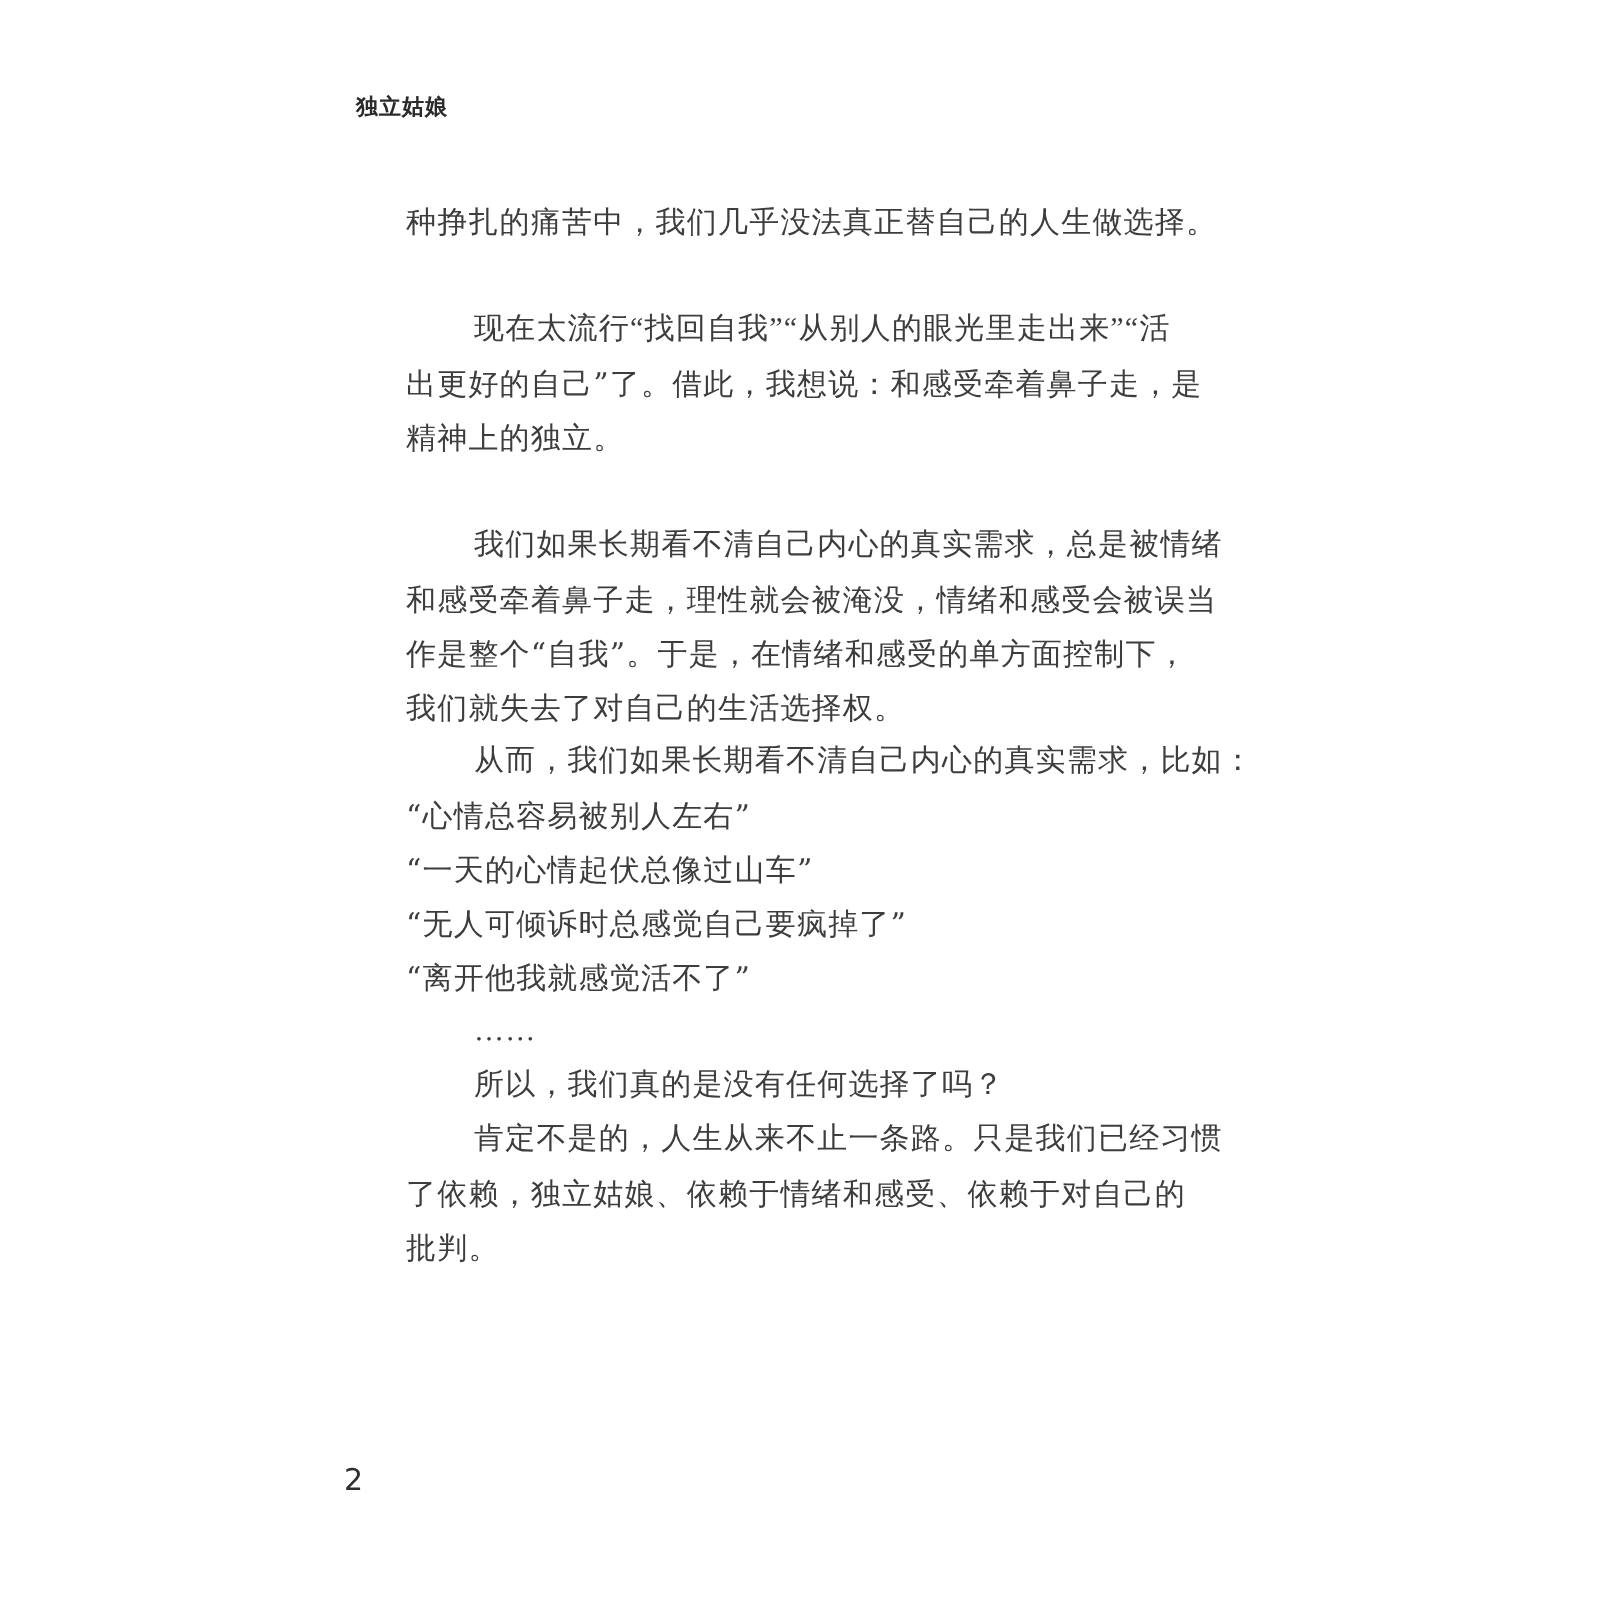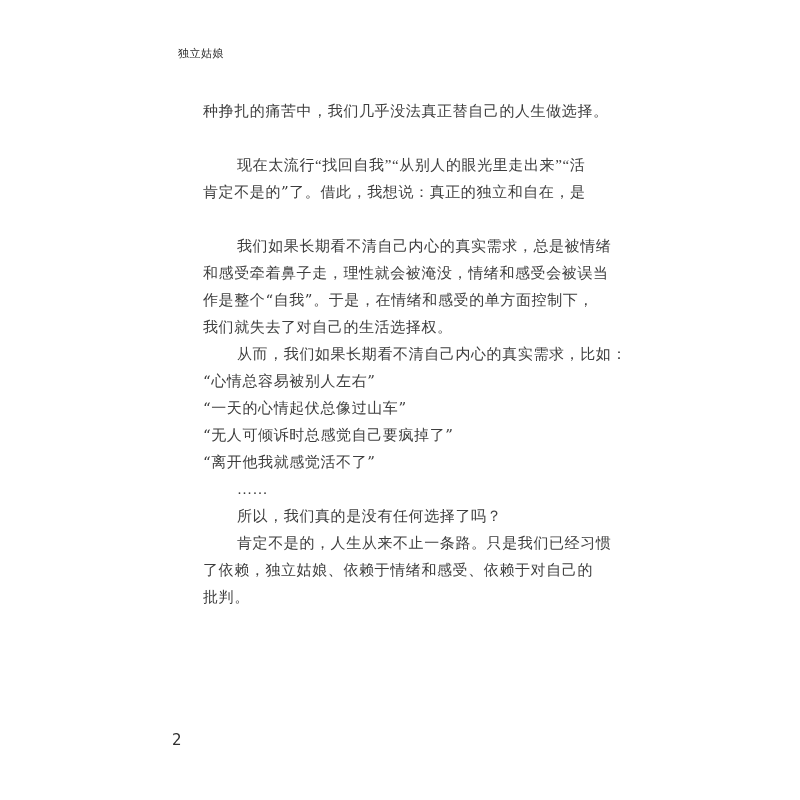--- a/index.html
+++ b/index.html
@@ -14,21 +14,21 @@
     background: #ffffff;
     overflow: hidden;
     font-family: "DejaVu Serif", "Liberation Serif", serif;
   }
   .running-header {
     position: absolute;
     left: 178px;
     top: 46px;
     font-family: "DejaVu Sans", "Liberation Sans", sans-serif;
     font-size: 11px;
-    font-weight: 400;
+    font-weight: 700;
     letter-spacing: 0.5px;
     color: #2b2b2b;
     white-space: nowrap;
   }
   .text-block {
     position: absolute;
     left: 203px;
     top: 98px;
     width: 412px;
     color: #3d3d3d;
@@ -59,21 +59,22 @@
 </head>
 <body>
 
 <div class="page">
   <div class="running-header">独立姑娘</div>
 
   <div class="text-block" id="text-block">
       <div class="text-line">种挣扎的痛苦中，我们几乎没法真正替自己的人生做选择。</div>
       <div class="text-line blank">&nbsp;</div>
       <div class="text-line indent">现在太流行“找回自我”“从别人的眼光里走出来”“活</div>
-      <div class="text-line">肯定不是的”了。借此，我想说：真正的独立和自在，是</div>
+      <div class="text-line">出更好的自己”了。借此，我想说：和感受牵着鼻子走，是</div>
+      <div class="text-line">精神上的独立。</div>
       <div class="text-line blank">&nbsp;</div>
       <div class="text-line indent">我们如果长期看不清自己内心的真实需求，总是被情绪</div>
       <div class="text-line">和感受牵着鼻子走，理性就会被淹没，情绪和感受会被误当</div>
       <div class="text-line">作是整个“自我”。于是，在情绪和感受的单方面控制下，</div>
       <div class="text-line">我们就失去了对自己的生活选择权。</div>
       <div class="text-line indent">从而，我们如果长期看不清自己内心的真实需求，比如：</div>
       <div class="text-line">“心情总容易被别人左右”</div>
       <div class="text-line">“一天的心情起伏总像过山车”</div>
       <div class="text-line">“无人可倾诉时总感觉自己要疯掉了”</div>
       <div class="text-line">“离开他我就感觉活不了”</div>

